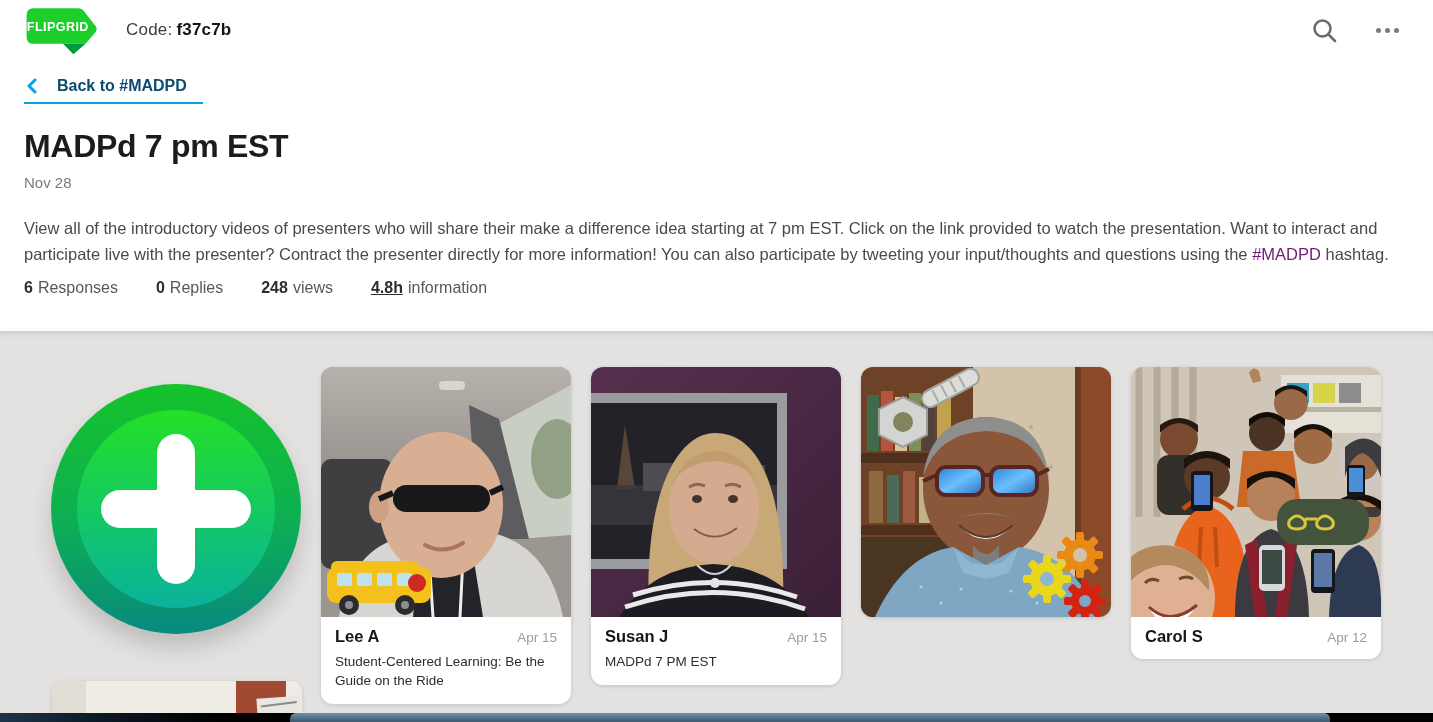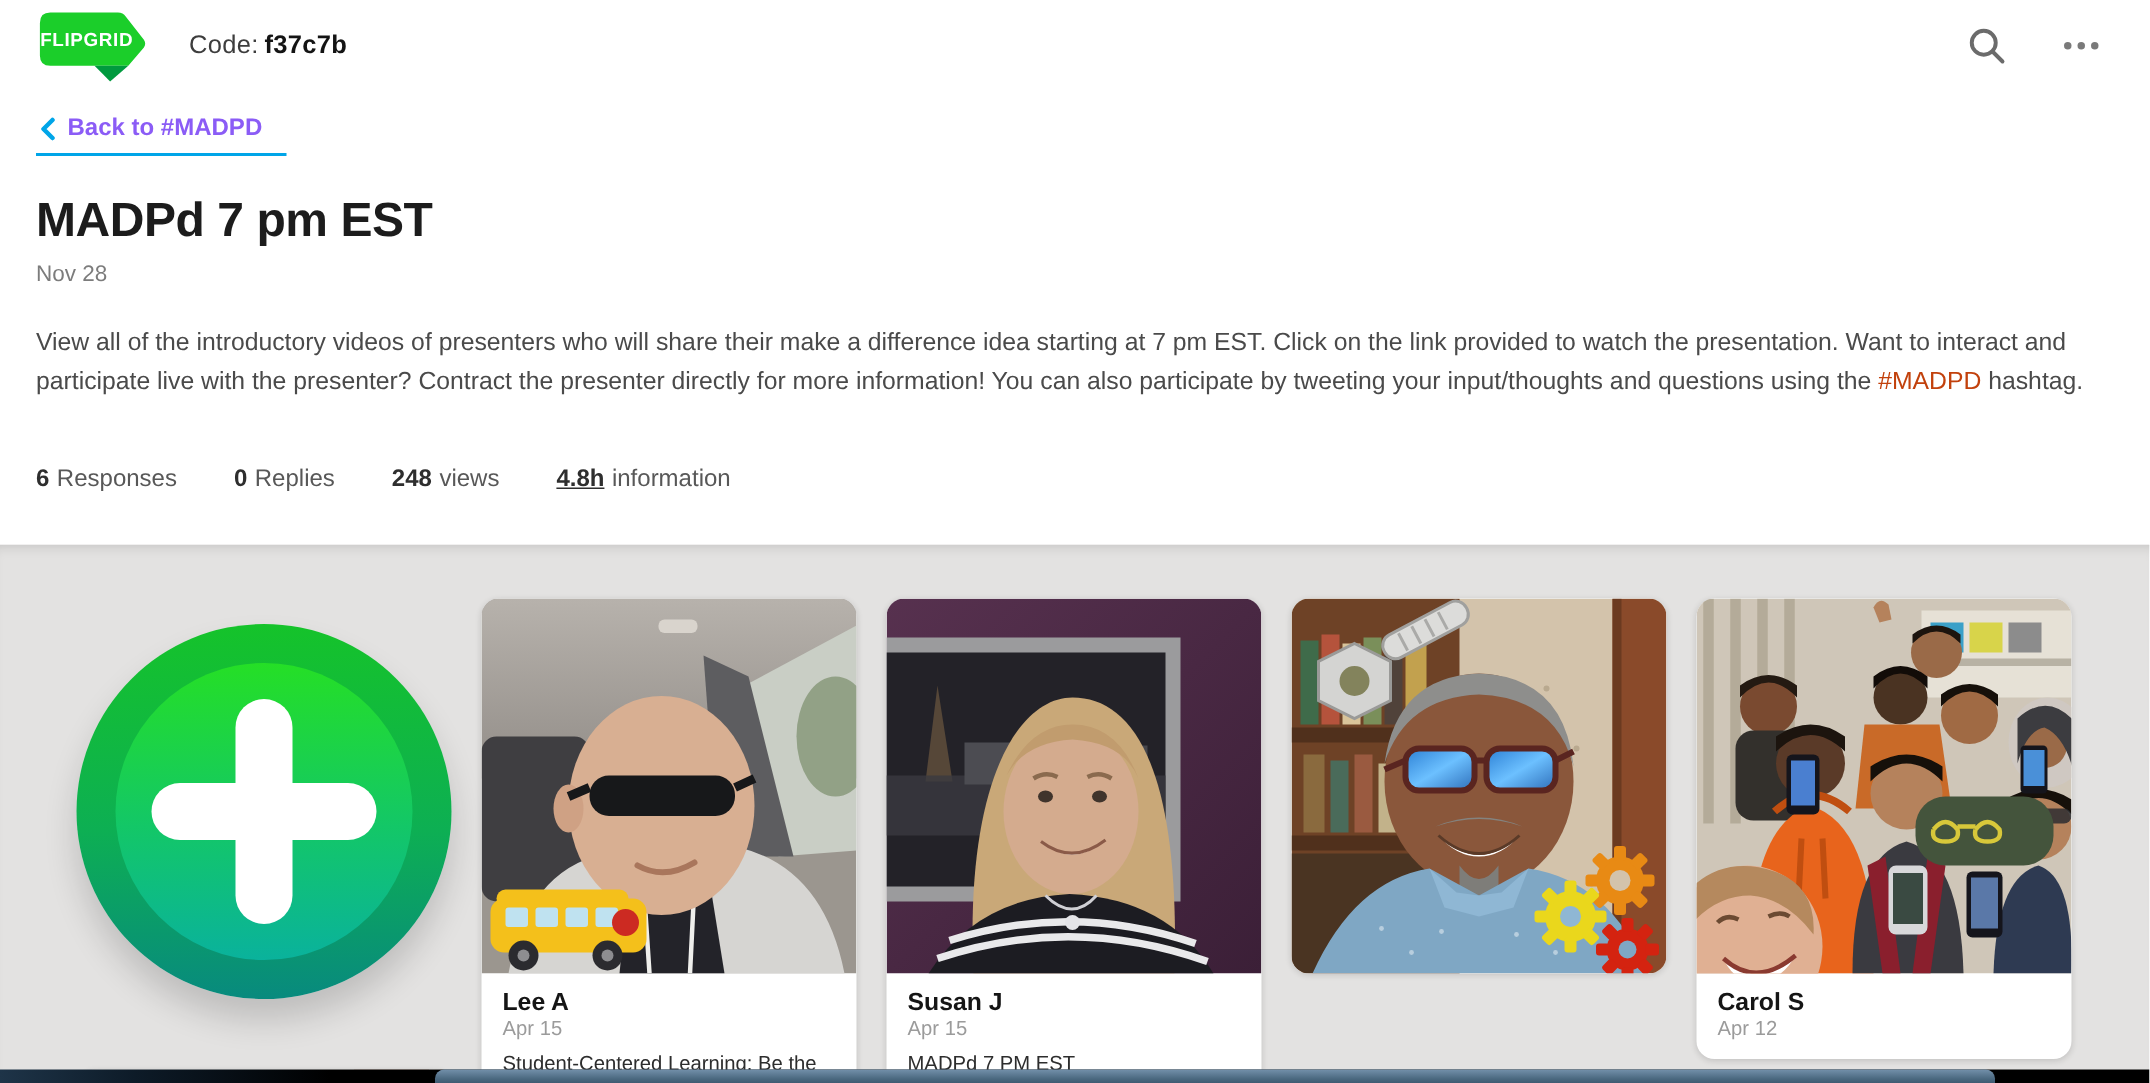--- a/index.html
+++ b/index.html
@@ -15,28 +15,28 @@
   .logo { width:78px; height:54px; cursor:pointer; }
   .code { margin-left:24px; font-size:17px; color:#3d3d3d; letter-spacing:.2px; }
   .code b { color:#141414; font-weight:700; margin-left:4px; }
   .header-right { margin-left:auto; display:flex; align-items:center; gap:30px; padding-right:8px; }
   .icon-btn { background:none; border:none; cursor:pointer; display:flex; align-items:center; justify-content:center; padding:4px; }
   .dots { display:flex; gap:4px; }
   .dots i { width:5px; height:5px; border-radius:50%; background:#7a7a7a; display:block; }
 
   
   .white-area { padding:0 24px 34px 24px; background:#fff; flex:0 0 auto; }
-  .back-link { display:inline-flex; align-items:center; gap:8px; margin-top:15px;
-    color:#8b5cf6; font-weight:700; font-size:16px; text-decoration:none;
+  .back-link { display:inline-flex; align-items:center; gap:20px; margin-top:15px;
+    color:#0c4a6e; font-weight:700; font-size:16px; text-decoration:none;
     padding:2px 16px 7px 2px; border-bottom:2px solid #00a5e8; }
   .page-title { margin-top:24px; font-size:32px; font-weight:800; color:#1c1c1c; letter-spacing:-.3px; }
   .topic-date { margin-top:9px; font-size:15px; color:#7c7c7c; }
   .desc { margin-top:25px; font-size:16.5px; line-height:1.56; color:#4a4a4a; max-width:1390px; }
-  .desc a { color:#c2410c; text-decoration:none; }
-  .stats { display:flex; gap:38px; margin-top:44px; font-size:16px; color:#585858; align-items:baseline; }
+  .desc a { color:#701a75; text-decoration:none; }
+  .stats { display:flex; gap:38px; margin-top:12px; font-size:16px; color:#585858; align-items:baseline; }
   .stat b { color:#2e2e2e; font-weight:700; margin-right:5px; }
   .stat b.u { text-decoration:underline; }
 
   
   .grid-section { flex:1 1 auto; background:#e3e2e1; position:relative; overflow:hidden;
     box-shadow: inset 0 7px 9px -7px rgba(0,0,0,.18); }
   .grid-row { display:flex; align-items:flex-start; gap:20px; padding:36px 0 0 51px; }
   .add-tile { width:250px; display:flex; justify-content:center; margin-top:17px; flex:0 0 auto; }
   .add-btn { width:250px; height:250px; border-radius:50%; border:none; cursor:pointer;
     background:linear-gradient(180deg,#15c32a 0%, #0daf53 55%, #088a7e 100%);
@@ -47,21 +47,21 @@
     display:flex; align-items:center; justify-content:center; position:relative; }
   .plus { position:relative; width:150px; height:150px; }
   .plus span { position:absolute; background:#fff; border-radius:20px; }
   .plus .h { left:0; top:56px; width:150px; height:38px; }
   .plus .v { left:56px; top:0; width:38px; height:150px; }
 
   .card { width:250px; flex:0 0 auto; background:#fff; border-radius:12px; overflow:hidden;
     box-shadow:0 1px 4px rgba(0,0,0,.14); cursor:pointer; }
   .thumb { width:250px; height:250px; display:block; }
   .card-info { padding:10px 14px 13px 14px; }
-  .card-head { display:flex; justify-content:space-between; align-items:baseline;flex-direction:column; }
+  .card-head { display:flex; justify-content:space-between; align-items:baseline; }
   .card-name { font-size:16.5px; font-weight:700; color:#151515; }
   .card-date { font-size:13.5px; color:#9b9b9b; }
   .card-title { margin-top:7px; font-size:13.5px; line-height:1.4; color:#2d2d2d; }
 
   .partial-card { position:absolute; left:52px; top:350px; width:250px; height:55px;
     border-radius:12px 12px 0 0; overflow:hidden; box-shadow:0 1px 4px rgba(0,0,0,.14); cursor:pointer; }
 
   
   .bottom-bar { position:absolute; left:0; right:0; bottom:0; height:9px; z-index:6;
     background:linear-gradient(90deg,#1e3448 0px,#0d1b28 90px,#000 220px,#000 100%); }

